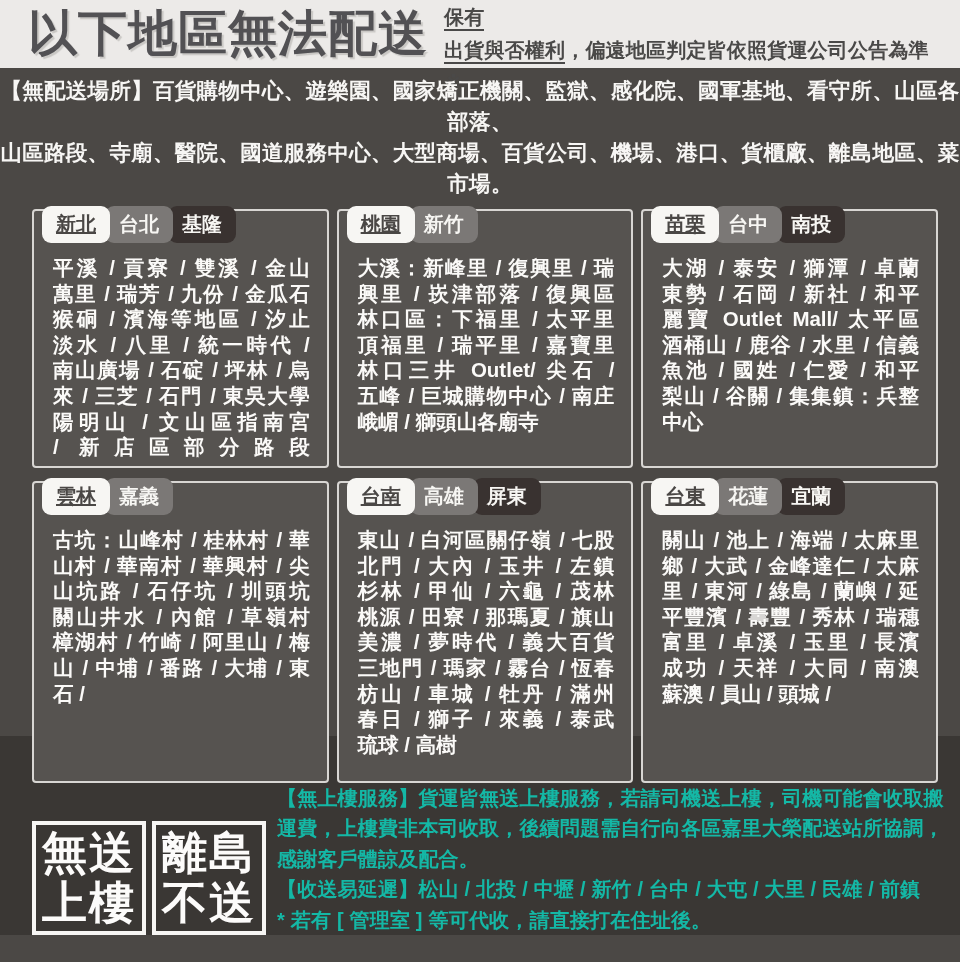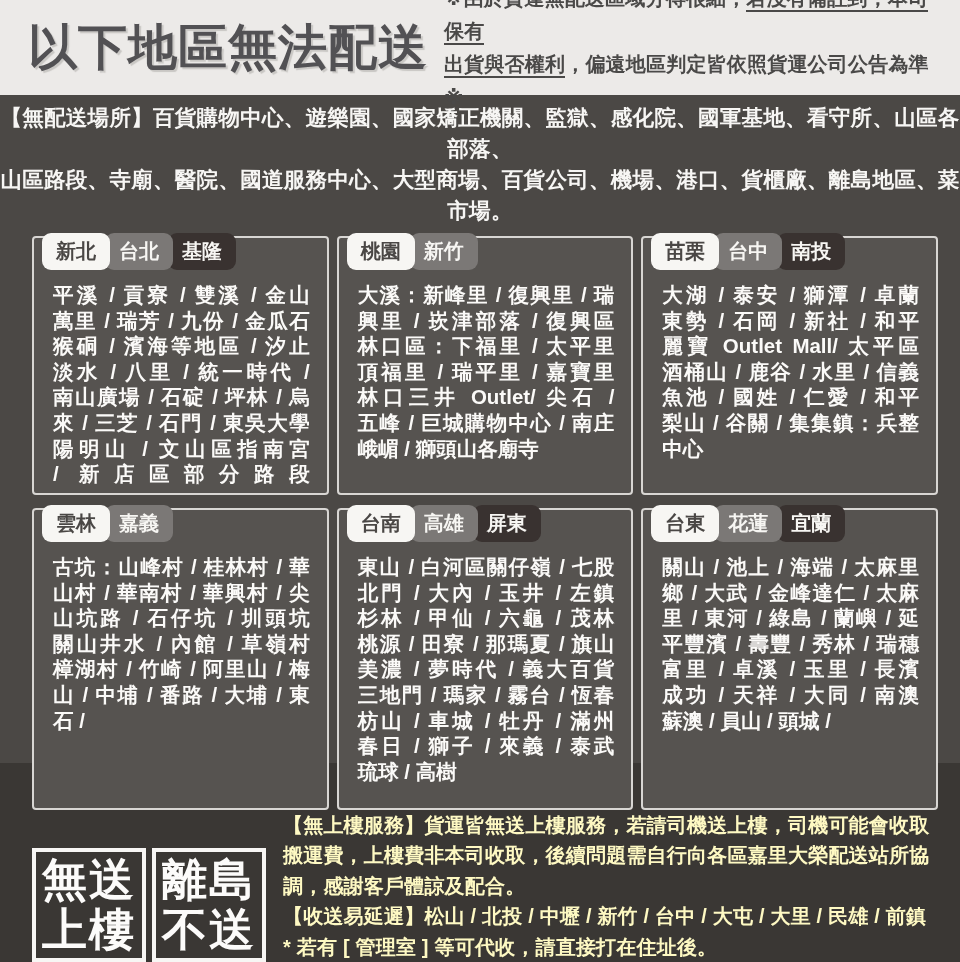--- a/index.html
+++ b/index.html
@@ -8,49 +8,49 @@
     --tab-active-bg:#F7F6F3; --tab-active-color:#4A4745;
     --tab-mid-bg:#7B7876; --tab-dark-bg:#393230;
     --footer-bg:#3A3734; --text-light:#F7F6F4;
   }
   *{margin:0;padding:0;box-sizing:border-box;}
   html,body{width:960px;height:962px;overflow:hidden;}
   body{font-family:"Liberation Sans","DejaVu Sans",sans-serif;}
   .page{width:960px;height:962px;background:var(--mid-bg);}
 
   
-  .header{height:95px;background:var(--header-bg);display:flex;align-items:center;padding:0 14px 0 28px;}
+  .header{height:68px;background:var(--header-bg);display:flex;align-items:center;padding:0 14px 0 28px;}
   .title{font-size:49px;font-weight:900;color:var(--title-color);letter-spacing:1px;white-space:nowrap;
          text-shadow:2px 2px 1px #C9C7C4;}
   .note{margin-left:16px;font-size:20px;font-weight:700;color:var(--note-color);line-height:33px;letter-spacing:.2px;}
   .note .u{border-bottom:2px solid var(--note-color);padding-bottom:1px;}
 
   
   .mid{height:668px;background:var(--mid-bg);padding-top:8px;}
   .venues{color:var(--text-light);font-size:21.5px;font-weight:700;line-height:31px;text-align:center;letter-spacing:.3px;}
   .grid{display:grid;grid-template-columns:repeat(3,1fr);grid-template-rows:259px 302px;
         gap:13px 8px;margin:9px 22px 0 32px;}
   .region-box{position:relative;background:var(--box-bg);border:2px solid var(--box-border);border-radius:4px;}
   .tabs{display:flex;margin:-5px 0 0 8px;position:relative;}
   .tab{height:37px;display:flex;align-items:center;padding:0 14px;border-radius:9px;
        font-size:20px;font-weight:700;position:relative;white-space:nowrap;}
-  .tab-active{background:var(--tab-active-bg);color:var(--tab-active-color);z-index:3;}
+  .tab-active{background:var(--tab-active-bg);color:var(--tab-active-color);z-index:3;text-decoration:underline;}
   .tab-mid{background:var(--tab-mid-bg);color:var(--tab-active-bg);z-index:2;margin-left:-5px;}
   .tab-dark{background:var(--tab-dark-bg);color:var(--tab-active-bg);z-index:1;margin-left:-5px;text-align:right;}
   .box-content{padding:12px 17px 0 19px;color:#FBFAF8;font-size:20.5px;font-weight:600;}
   .box-line{line-height:25.6px;text-align:justify;text-align-last:justify;text-justify:inter-character;}
   .box-line.left{text-align-last:left;}
 
   
   .footer{height:199px;background:var(--footer-bg);display:flex;align-items:flex-end;padding:44px 16px 0 32px;}
   .stamps{display:flex;gap:6px;flex:0 0 auto;}
   .stamp{width:114px;height:114px;border:4px solid var(--text-light);display:flex;flex-direction:column;
          align-items:center;justify-content:center;color:#FCFBFA;font-weight:900;font-size:45px;line-height:50px;
          letter-spacing:2px;}
-  .footer-text{margin-left:17px;flex:1;color:#fef9c3;font-size:20px;font-weight:600;line-height:30.5px;letter-spacing:.2px;}
+  .footer-text{margin-left:11px;flex:1;color:#14b8a6;font-size:20px;font-weight:600;line-height:30.5px;letter-spacing:.2px;}
 </style>
 </head>
 <body>
 
 <div class="page">
 
   <header class="header">
     <h1 class="title">以下地區無法配送</h1>
     <p class="note"><span>※由於貨運無配送區域分得很細，</span><span class="u">若沒有備註到，本司保有</span><br><span class="u">出貨與否權利</span><span>，偏遠地區判定皆依照貨運公司公告為準※</span></p>
   </header>

